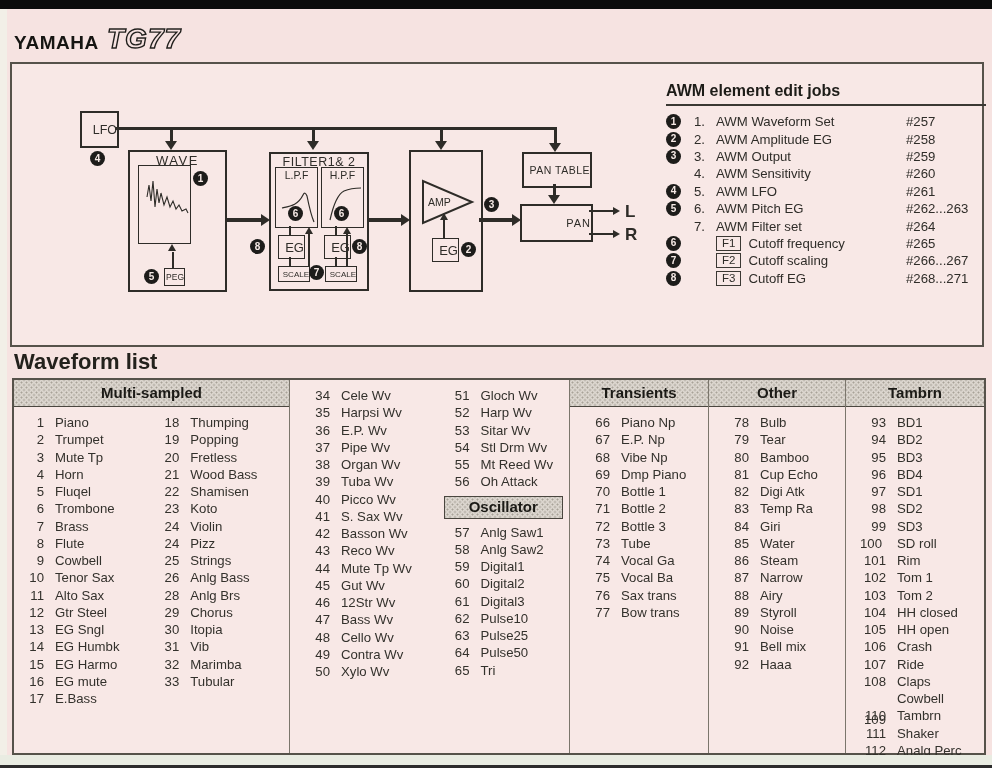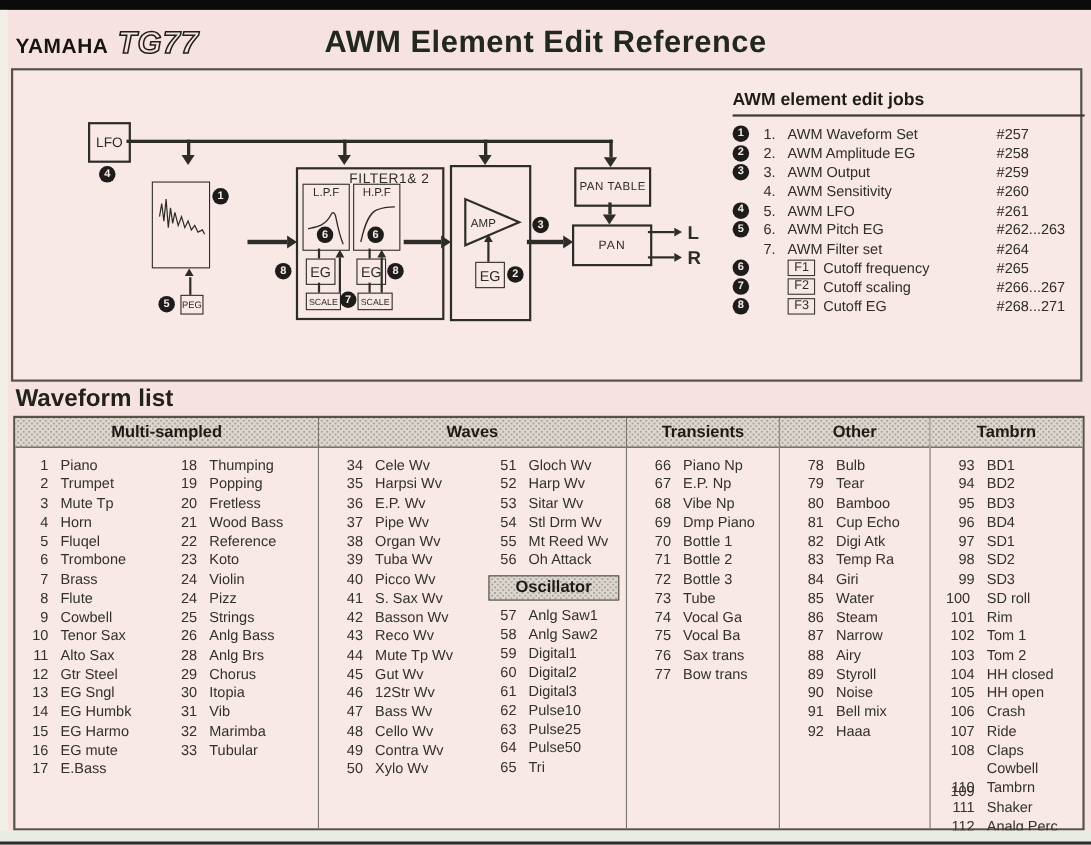--- a/index.html
+++ b/index.html
@@ -13,21 +13,21 @@
   
   .brand{position:absolute;left:14px;top:24px;display:flex;align-items:flex-end;gap:6px;}
   .brand-name{font-size:19px;font-weight:bold;letter-spacing:0.5px;color:#161512;}
   .page-title{position:absolute;left:0;top:22px;width:992px;text-align:center;
               font-size:28px;font-weight:bold;color:#23281e;letter-spacing:0.5px;}
 
   
   #dframe{position:absolute;left:10px;top:62px;width:970px;height:281px;
           border:2px solid #56524a;background:#f8e8e6;}
   .dbox{position:absolute;border:2px solid #2e2c28;display:flex;align-items:center;
-        justify-content:center;font-size:12.5px;color:#2e2c28;background:transparent;}
+        justify-content:flex-end;font-size:12.5px;color:#2e2c28;background:transparent;}
   .dbox-plain{border-width:1.5px;}
   .dtitle{position:absolute;width:100%;text-align:center;top:1px;font-size:13px;
           letter-spacing:1.5px;color:#2e2c28;}
   .vl{position:absolute;width:3px;background:#2e2c28;}
   .hl{position:absolute;height:3px;background:#2e2c28;}
   .vlt{position:absolute;width:1.5px;background:#2e2c28;}
   .sig{position:absolute;height:4px;background:#2e2c28;}
   .ad{position:absolute;width:0;height:0;border-left:6px solid transparent;
       border-right:6px solid transparent;border-top:9px solid #2e2c28;}
   .aut{position:absolute;width:0;height:0;border-left:4px solid transparent;
@@ -81,55 +81,57 @@
 <div id="page">
   <div class="topbar"></div>
   <div class="leftstrip"></div>
 
   <div class="brand">
     <span class="brand-name">YAMAHA</span>
     <svg width="100" height="30">
       <text x="2" y="24" font-family="Liberation Sans, sans-serif" font-style="italic" font-weight="bold" font-size="28" fill="none" stroke="#1e1d1a" stroke-width="1.4" letter-spacing="1">TG77</text>
     </svg>
   </div>
-  <div class="page-title">AWM Element Edit Reference</div>
 
   <div id="dframe">
 
     <div class="dbox" style="left:68px;top:47px;width:35px;height:33px;">
       <span>LFO</span>
     </div>
     <span class="dbadge" style="left:78px;top:87px;">4</span>
     <div class="hl" style="left:103px;top:63px;width:442px;"></div>
     <div class="vl" style="left:158px;top:63px;height:14px;"></div>
     <div class="ad" style="left:153px;top:77px;"></div>
     <div class="vl" style="left:300px;top:63px;height:14px;"></div>
     <div class="ad" style="left:295px;top:77px;"></div>
     <div class="vl" style="left:428px;top:63px;height:14px;"></div>
     <div class="ad" style="left:423px;top:77px;"></div>
     <div class="vl" style="left:542px;top:63px;height:16px;"></div>
     <div class="ad" style="left:537px;top:79px;"></div>
 
+    <div class="dbox" style="left:116px;top:86px;width:95px;height:138px;">
+      <span class="dtitle">WAVE</span>
+    </div>
     <div class="dbox dbox-plain" style="left:126px;top:101px;width:51px;height:77px;">
       <svg width="47" height="71">
         <polyline points="4,28 6,16 8,32 10,12 12,38 14,20 16,34 18,24 21,36 24,28 27,38 30,32 33,40 36,36 39,42 43,40 45,44" fill="none" stroke="#2e2c28" stroke-width="1.1"></polyline>
       </svg>
     </div>
     <span class="dbadge" style="left:181px;top:107px;">1</span>
     <div class="vlt" style="left:160px;top:188px;height:16px;"></div>
     <div class="aut" style="left:156px;top:180px;"></div>
     <div class="dbox dbox-plain" style="left:152px;top:204px;width:19px;height:16px;font-size:8.5px;">
       <span>PEG</span>
     </div>
     <span class="dbadge" style="left:132px;top:205px;">5</span>
 
     <div class="sig" style="left:213px;top:154px;width:36px;"></div>
     <div class="ar" style="left:249px;top:150px;"></div>
 
-    <div class="dbox" style="left:257px;top:88px;width:96px;height:135px;padding-left:35px;">
+    <div class="dbox" style="left:257px;top:88px;width:96px;height:135px;">
       <span class="dtitle" style="letter-spacing:0.5px;font-size:12.5px;">FILTER1&amp; 2</span>
     </div>
     <div class="dbox dbox-plain" style="left:263px;top:103px;width:41px;height:59px;">
       <span class="dtitle" style="font-size:10.5px;letter-spacing:0;">L.P.F</span>
       <svg width="37" height="40" style="margin-top:12px">
         <path d="M2,24 C11,22 18,21 23,11 Q25,7 27,12 C29,22 31,31 34,38" fill="none" stroke="#2e2c28" stroke-width="1.2"></path>
       </svg>
     </div>
     <div class="dbox dbox-plain" style="left:309px;top:103px;width:41px;height:59px;">
       <span class="dtitle" style="font-size:10.5px;letter-spacing:0;">H.P.F</span>
@@ -394,21 +396,21 @@
               <span class="wname">Fretless</span>
             </div>
 
             <div class="wrow">
               <span class="wnum">21</span>
               <span class="wname">Wood Bass</span>
             </div>
 
             <div class="wrow">
               <span class="wnum">22</span>
-              <span class="wname">Reference</span>
+              <span class="wname">Shamisen</span>
             </div>
 
             <div class="wrow">
               <span class="wnum">23</span>
               <span class="wname">Koto</span>
             </div>
 
             <div class="wrow">
               <span class="wnum">24</span>
               <span class="wname">Violin</span>
@@ -456,21 +458,20 @@
 
             <div class="wrow">
               <span class="wnum">33</span>
               <span class="wname">Tubular</span>
             </div>
           </div>
       </div>
     </div>
 
     <div class="wcol" style="flex:0 0 280px;">
-      <div class="whead">Waves</div>
       <div class="wbody">
         <div class="subcol" style="flex:0 0 50%;padding-left:14px;">
 
             <div class="wrow">
               <span class="wnum">34</span>
               <span class="wname">Cele Wv</span>
             </div>
 
             <div class="wrow">
               <span class="wnum">35</span>

